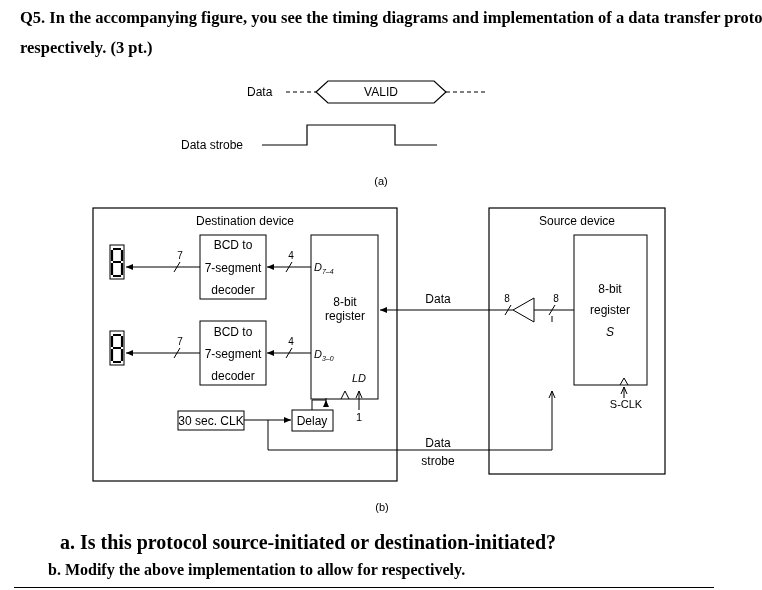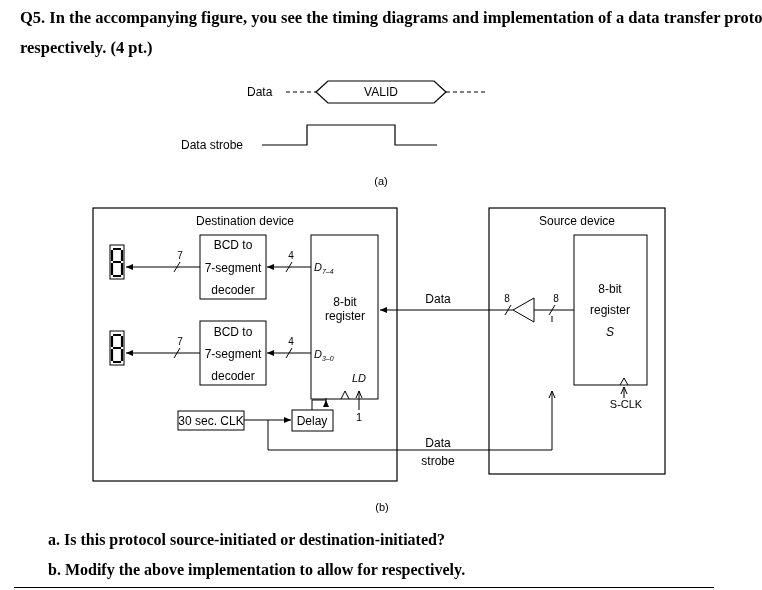--- a/index.html
+++ b/index.html
@@ -1,30 +1,30 @@
 <!DOCTYPE html>
 <html><head>
 <meta charset="utf-8">
 <style>
   html, body { margin: 0; padding: 0; background: #ffffff; }
   body { width: 762px; height: 590px; position: relative; overflow: hidden; }
   .q { position: absolute; font-family: "Liberation Serif", serif; font-weight: bold; color: #000; }
   #q-line1 { left: 20px; top: 8px; font-size: 16.5px; white-space: nowrap; }
   #q-line2 { left: 20px; top: 38px; font-size: 16.5px; white-space: nowrap; }
-  #part-a { left: 48px; top: 531px; font-size: 16px; white-space: nowrap; }
+  #part-a { left: 60px; top: 531px; font-size: 20px; white-space: nowrap; }
   #part-b { left: 48px; top: 561px; font-size: 16px; white-space: nowrap; }
   .rule { position: absolute; left: 14px; top: 587px; width: 700px; height: 1px; background: #000; }
   svg { position: absolute; left: 0; top: 0; }
   svg text { font-family: "Liberation Sans", sans-serif; fill: #000; }
 </style>
 </head>
 <body>
 
 <div class="q" id="q-line1">Q5. In the accompanying figure, you see the timing diagrams and implementation of a data transfer protocol,</div>
-<div class="q" id="q-line2">respectively. (4 pt.)</div>
+<div class="q" id="q-line2">respectively. (3 pt.)</div>
 
 <svg width="762" height="590" viewBox="0 0 762 590">
   <defs>
     <marker id="arr" markerWidth="8" markerHeight="8" refX="7" refY="4" orient="auto" markerUnits="userSpaceOnUse">
       <path d="M0,1 L7,4 L0,7 Z" fill="#000"></path>
     </marker>
     <marker id="arrOpen" markerWidth="8" markerHeight="8" refX="7" refY="4" orient="auto" markerUnits="userSpaceOnUse">
       <path d="M0,1 L7,4 L0,7" fill="none" stroke="#000" stroke-width="1"></path>
     </marker>
   </defs>

